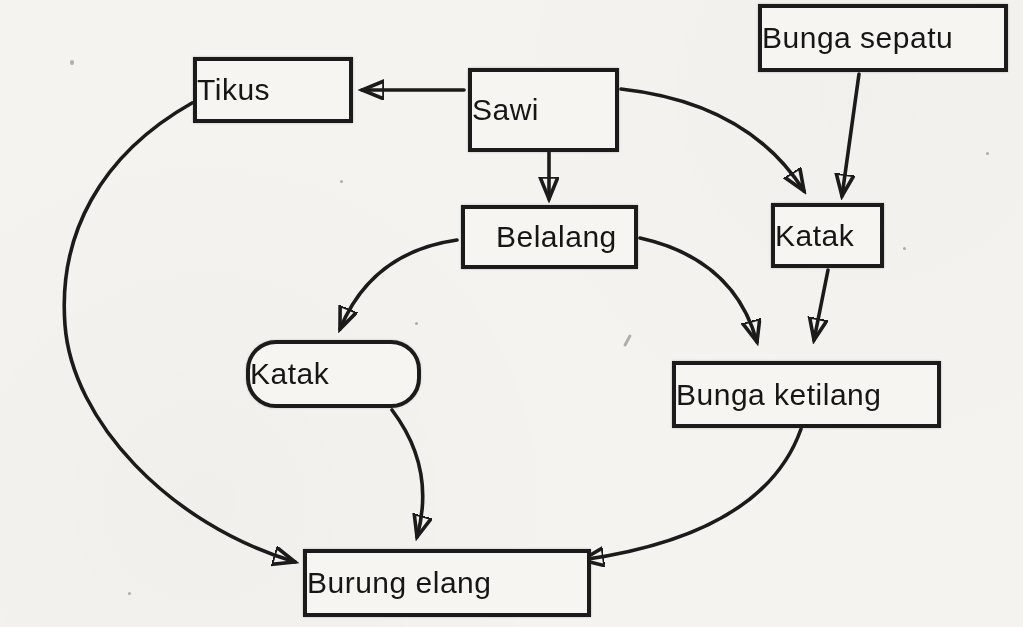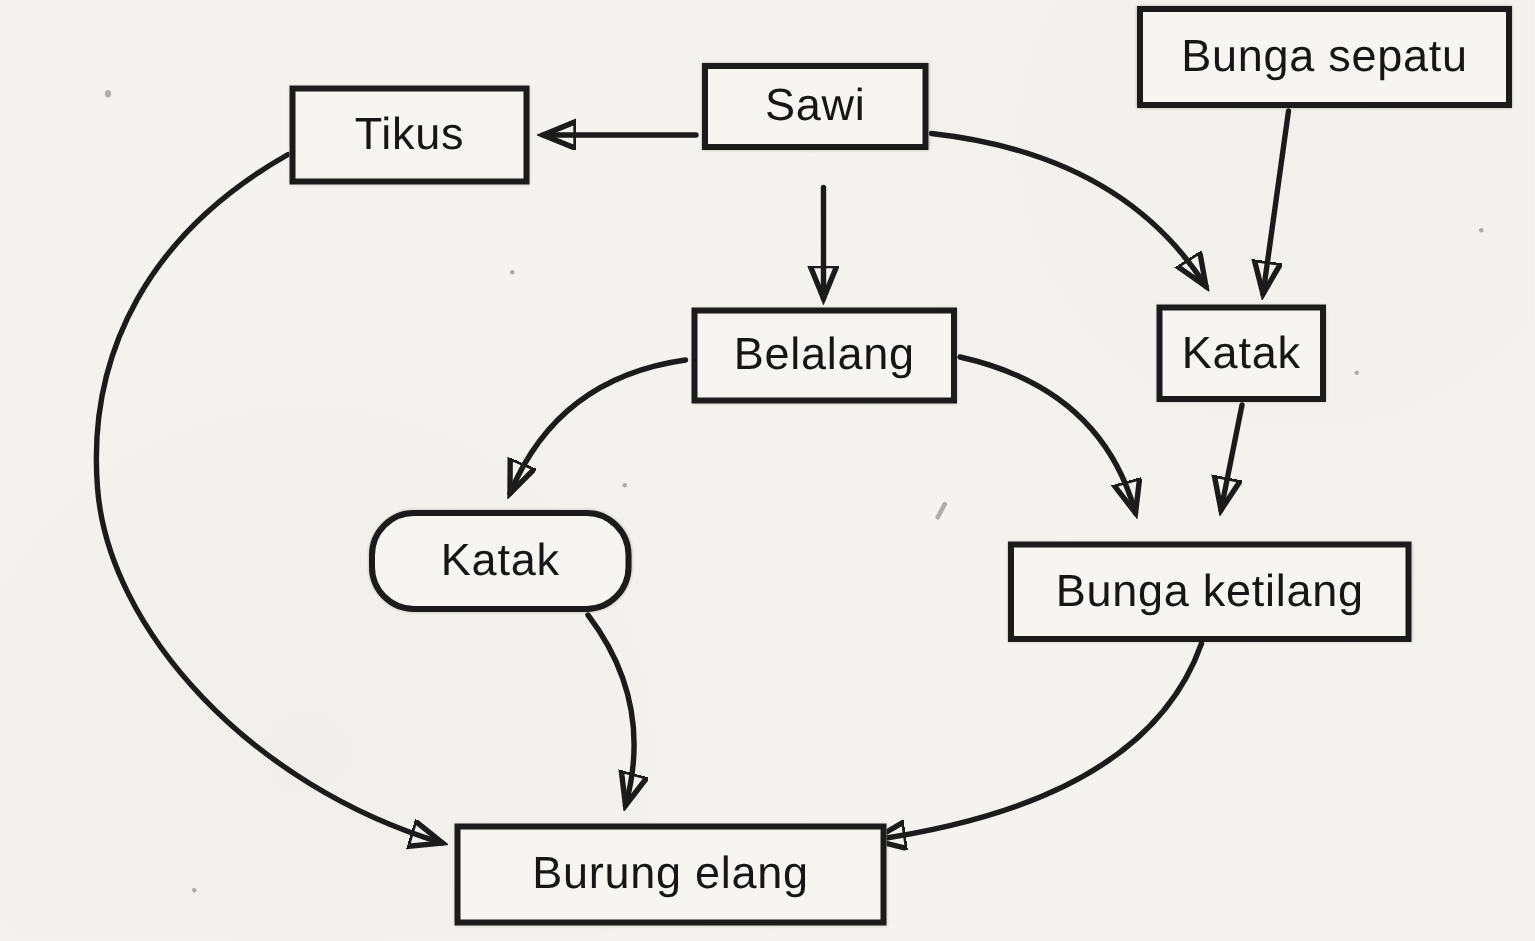--- a/index.html
+++ b/index.html
@@ -32,31 +32,30 @@
     stroke-width: 3.6;
     stroke-linecap: round;
   }
   .node {
     position: absolute;
     box-sizing: border-box;
     border: 4px solid #1b1b1b;
     background: #f6f5f1;
     display: flex;
     align-items: center;
-    justify-content: center;
     font-size: 30px;
     color: #161616;
     letter-spacing: 0.5px;
     white-space: nowrap;
     box-shadow: 0 0 2px rgba(60,60,55,0.35);
   }
   .node-bunga-sepatu    { left: 758px; top: 4px;   width: 250px; height: 68px; }
   .node-tikus           { left: 193px; top: 57px;  width: 160px; height: 66px; }
-  .node-sawi            { left: 468px; top: 42px;  width: 151px; height: 58px; }
-  .node-belalang        { left: 461px; top: 205px; width: 177px; height: 64px; }
+  .node-sawi            { left: 468px; top: 68px;  width: 151px; height: 84px; }
+  .node-belalang        { left: 461px; top: 205px; width: 177px; height: 64px; padding-left: 31px; }
   .node-ulat            { left: 771px; top: 203px; width: 113px; height: 65px; }
   .node-katak           { left: 246px; top: 340px; width: 175px; height: 68px; border-radius: 30px; }
   .node-burung-ketilang { left: 672px; top: 361px; width: 269px; height: 67px; }
   .node-burung-elang    { left: 303px; top: 549px; width: 288px; height: 68px; }
   .speck {
     position: absolute;
     background: #77746e;
     border-radius: 50%;
     opacity: 0.55;
   }

